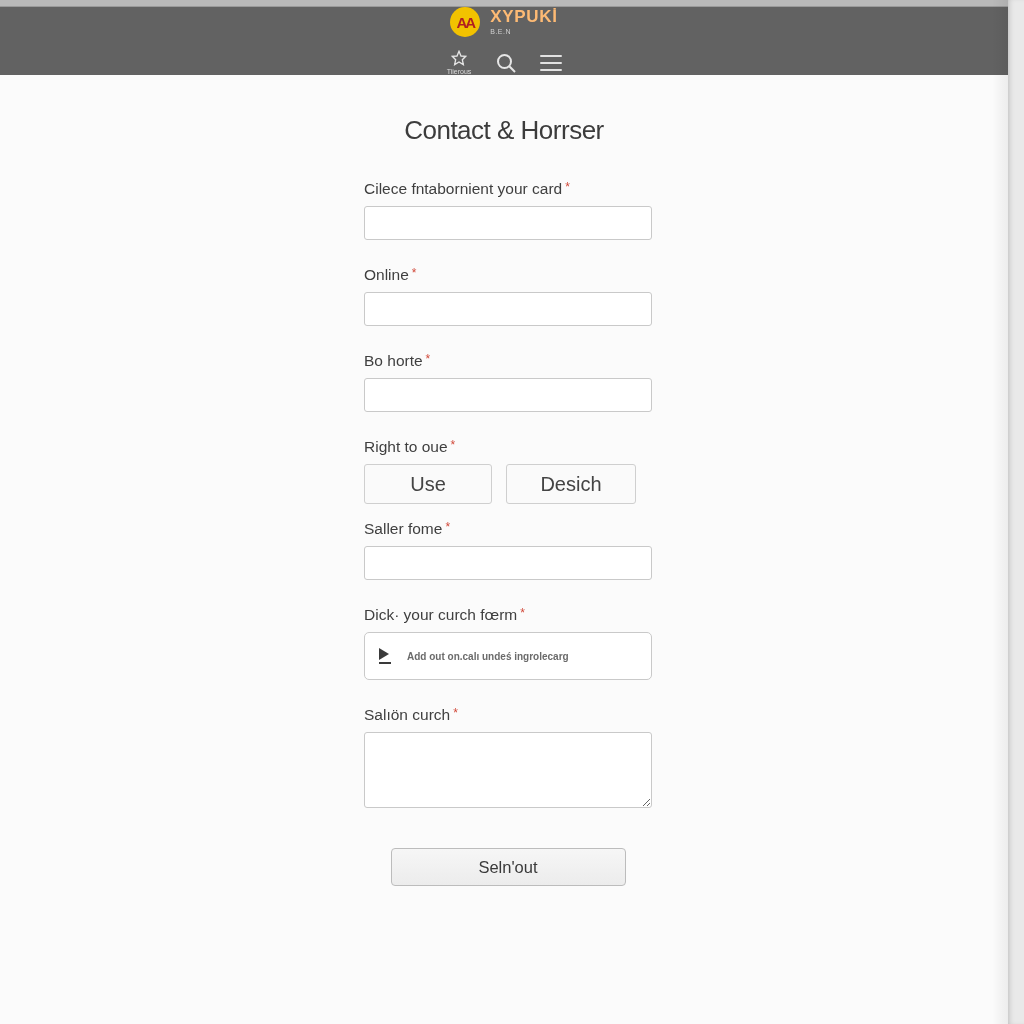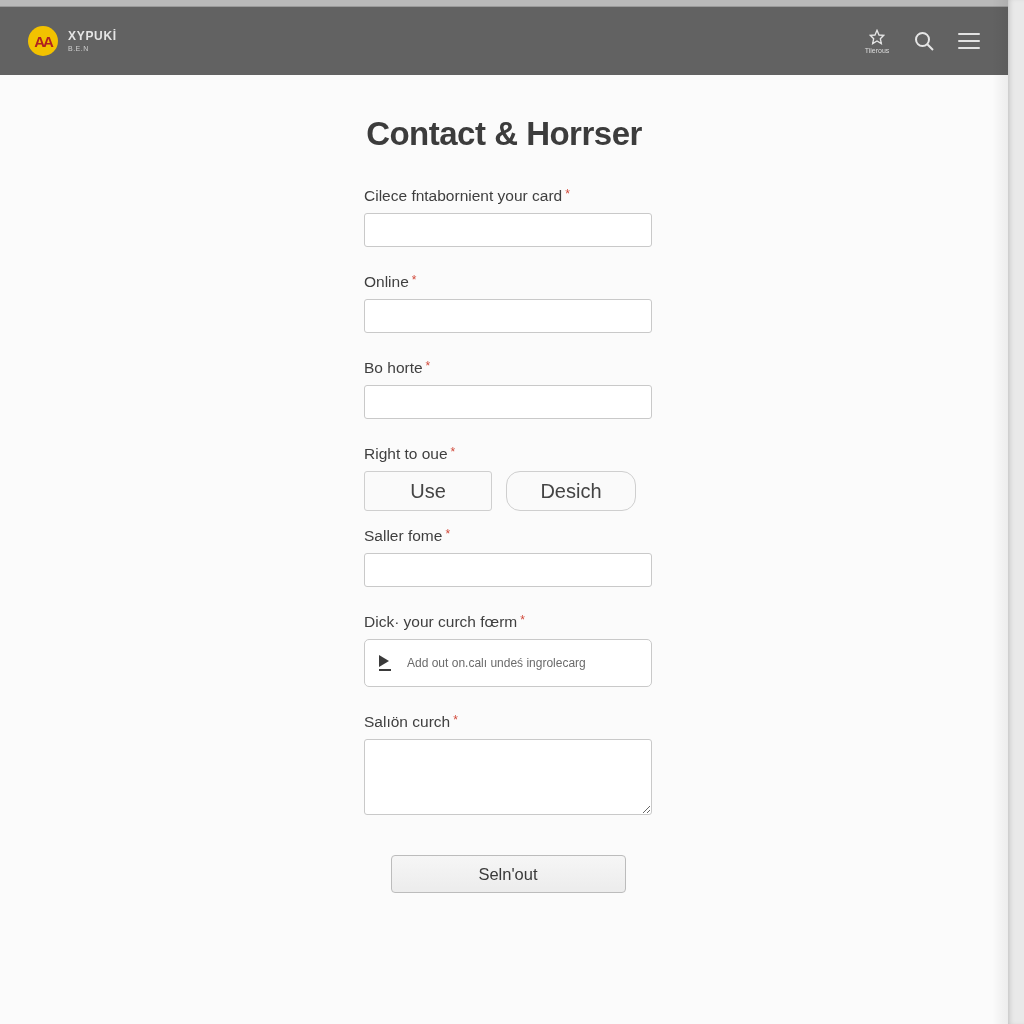--- a/index.html
+++ b/index.html
@@ -24,20 +24,21 @@
     border-bottom: 1px solid #9a9a9a;
   }
   
   .header {
     height: 68px;
     background: #626262;
     display: flex;
     align-items: center;
     padding: 0 28px 0 28px;
     color: #fff;
+    flex-direction: column;
   }
   .logo-wrap {
     display: flex;
     align-items: center;
     gap: 10px;
   }
   .logo-badge {
     width: 30px;
     height: 30px;
     border-radius: 50%;
@@ -50,23 +51,23 @@
     letter-spacing: -2px;
     font-size: 15px;
   }
   .brand {
     display: flex;
     flex-direction: column;
     line-height: 1.05;
   }
   .brand-name {
     font-weight: 800;
-    font-size: 12px;
+    font-size: 17px;
     letter-spacing: 0.7px;
-    color: #e5e5e5;
+    color: #fdba74;
   }
   .brand-sub {
     font-size: 7px;
     color: #cfcfcf;
     letter-spacing: 0.5px;
     margin-top: 2px;
   }
   .header-spacer { flex: 1; }
   .header-actions {
     display: flex;
@@ -91,22 +92,22 @@
   .search-svg { width: 24px; height: 24px; }
   .hamburger { width: 22px; height: 16px; display:flex; flex-direction:column; justify-content:space-between; }
   .hamburger span { display:block; height:2px; background:#e2e2e2; border-radius:1px; }
   
   .main {
     width: 1008px;
     padding-top: 40px;
   }
   .form-title {
     text-align: center;
-    font-size: 33px;
-    font-weight: 700;
+    font-size: 26px;
+    font-weight: 400;
     color: #3c3c3c;
     letter-spacing: -0.5px;
     margin-bottom: 34px;
   }
   .form {
     width: 288px;
     margin-left: 364px;
   }
   .field {
     margin-bottom: 26px;
@@ -135,21 +136,21 @@
     flex: 0 0 128px;
     height: 40px;
     border: 1px solid #cfcfcf;
     border-radius: 3px;
     background: #fafafa;
     font-size: 20px;
     color: #444;
     cursor: pointer;
   }
   .toggle-btn:first-child { flex: 0 0 128px; }
-  .toggle-btn:last-child { flex: 0 0 130px; border-radius: 14px; }
+  .toggle-btn:last-child { flex: 0 0 130px; }
   .upload-box {
     width: 288px;
     height: 48px;
     border: 1px solid #c9c9c9;
     border-radius: 5px;
     background: #fff;
     display: flex;
     align-items: center;
     gap: 14px;
     padding: 0 14px;
@@ -164,22 +165,23 @@
   .play-tri {
     width: 0; height: 0;
     border-left: 10px solid #3a3a3a;
     border-top: 6px solid transparent;
     border-bottom: 6px solid transparent;
   }
   .play-bar {
     width: 12px; height: 2px; background: #3a3a3a; margin-top: 2px;
   }
   .upload-text {
-    font-size: 12px;
+    font-size: 10px;
     color: #6b6b6b;
+    font-weight: bold;
   }
   .textarea {
     width: 288px;
     height: 76px;
     border: 1px solid #c9c9c9;
     border-radius: 3px;
     background: #fff;
     resize: both;
     padding: 8px 10px;
     font-family: inherit;

